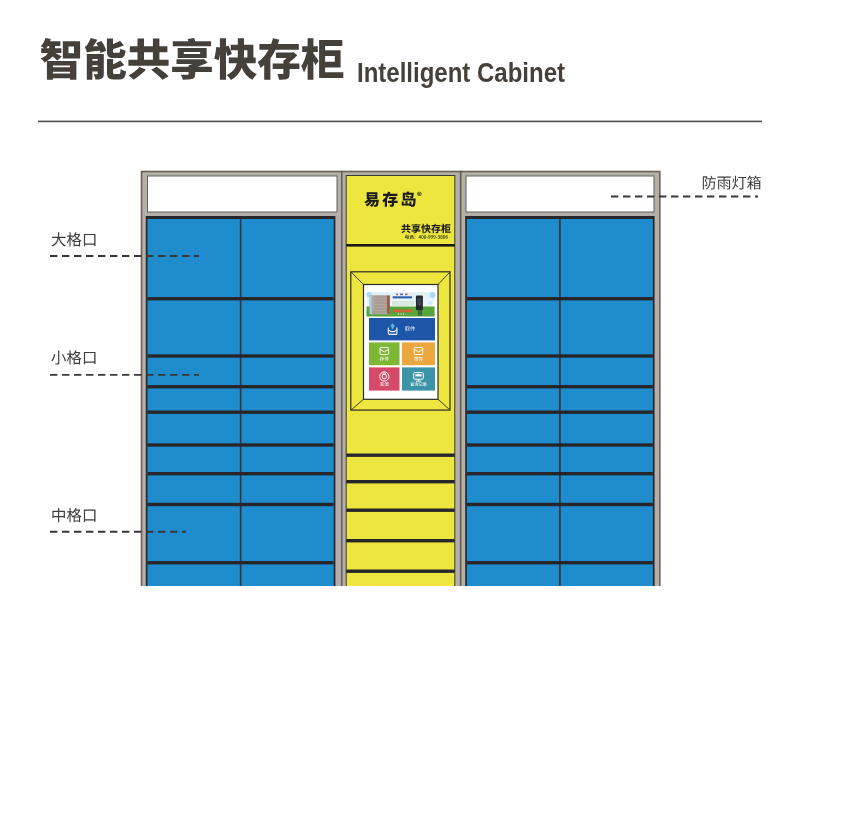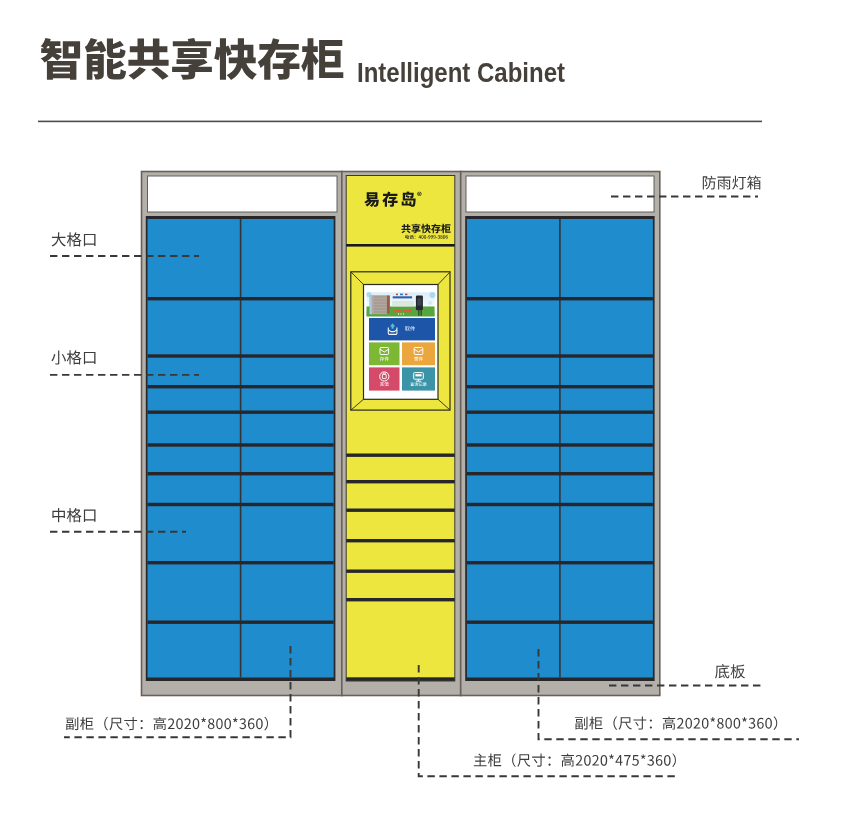--- a/index.html
+++ b/index.html
@@ -1,14 +1,14 @@
 <!DOCTYPE html>
 <html><head><meta charset="utf-8"><style>
 html,body{margin:0;padding:0;background:#fff;}
-.wrap{position:relative;width:850px;height:814px;background:#be185d;overflow:hidden;}
+.wrap{position:relative;width:850px;height:586px;background:#be185d;overflow:hidden;}
 </style></head><body>
 <div class="wrap">
 <svg width="850" height="815" viewBox="0 0 850 815" font-family="Liberation Sans, sans-serif">
 <rect width="850" height="815" fill="#ffffff"></rect>
 
 <path d="M46.9 60.9H76.4V79.7H70.0V65.6H52.9V79.7H46.9ZM50.5 67.3H72.1V71.7H50.5ZM46.6 41.3H60.4V46.0H46.6ZM41.2 48.3H61.4V53.1H41.2ZM50.5 73.5H72.1V78.3H50.5ZM49.3 42.7H55.1V47.7Q55.1 49.4 54.6 51.4Q54.2 53.3 53.1 55.3Q51.9 57.3 49.8 59.1Q47.8 60.9 44.5 62.4Q43.9 61.5 42.8 60.3Q41.6 59.1 40.6 58.4Q43.6 57.2 45.4 55.9Q47.1 54.5 47.9 53.0Q48.8 51.6 49.0 50.2Q49.3 48.8 49.3 47.7ZM45.4 37.9 50.8 39.0Q50.0 42.0 48.6 44.7Q47.1 47.4 45.4 49.2Q44.9 48.8 44.0 48.2Q43.1 47.7 42.2 47.1Q41.3 46.6 40.6 46.3Q42.3 44.8 43.6 42.5Q44.8 40.3 45.4 37.9ZM54.3 52.5Q54.9 52.8 56.0 53.3Q57.0 53.9 58.2 54.6Q59.4 55.2 60.4 55.8Q61.4 56.3 61.8 56.6L57.4 60.4Q56.8 59.9 55.8 59.2Q54.9 58.4 53.9 57.6Q52.8 56.8 51.9 56.2Q50.9 55.5 50.1 54.9ZM68.5 46.6V53.2H74.0V46.6ZM62.8 41.3H80.1V58.6H62.8Z M86.8 54.1H100.7V59.1H92.4V79.7H86.8ZM97.7 54.1H103.8V73.7Q103.8 75.6 103.4 76.8Q103.0 77.9 101.7 78.6Q100.5 79.3 98.9 79.5Q97.4 79.6 95.4 79.6Q95.2 78.4 94.7 76.8Q94.1 75.3 93.5 74.2Q94.5 74.2 95.6 74.3Q96.6 74.3 97.0 74.2Q97.4 74.2 97.6 74.1Q97.7 74.0 97.7 73.6ZM89.3 60.8H101.2V65.3H89.3ZM89.3 67.1H101.2V71.6H89.3ZM106.9 38.4H113.0V51.0Q113.0 52.2 113.3 52.5Q113.6 52.7 114.7 52.7Q114.9 52.7 115.4 52.7Q115.9 52.7 116.5 52.7Q117.2 52.7 117.7 52.7Q118.2 52.7 118.5 52.7Q119.2 52.7 119.5 52.4Q119.9 52.1 120.0 51.2Q120.2 50.3 120.3 48.5Q121.2 49.2 122.8 49.8Q124.4 50.4 125.6 50.7Q125.3 53.6 124.6 55.2Q123.9 56.8 122.6 57.5Q121.3 58.1 119.1 58.1Q118.8 58.1 118.3 58.1Q117.7 58.1 117.1 58.1Q116.4 58.1 115.8 58.1Q115.2 58.1 114.6 58.1Q114.1 58.1 113.8 58.1Q111.0 58.1 109.5 57.5Q108.0 56.8 107.5 55.2Q106.9 53.7 106.9 51.0ZM120.0 40.7 123.8 45.2Q121.8 46.1 119.6 47.0Q117.3 47.9 115.0 48.6Q112.7 49.3 110.6 49.9Q110.4 49.0 109.9 47.8Q109.3 46.5 108.9 45.7Q110.9 45.0 112.9 44.2Q114.9 43.4 116.7 42.5Q118.6 41.6 120.0 40.7ZM107.0 58.9H113.1V72.3Q113.1 73.5 113.4 73.8Q113.7 74.1 114.9 74.1Q115.1 74.1 115.6 74.1Q116.2 74.1 116.8 74.1Q117.4 74.1 118.0 74.1Q118.5 74.1 118.8 74.1Q119.5 74.1 119.9 73.7Q120.3 73.4 120.4 72.3Q120.6 71.2 120.7 69.1Q121.7 69.7 123.3 70.4Q124.8 71.0 126.1 71.3Q125.8 74.4 125.0 76.2Q124.3 78.0 123.0 78.7Q121.7 79.4 119.4 79.4Q119.1 79.4 118.5 79.4Q117.9 79.4 117.3 79.4Q116.7 79.4 116.0 79.4Q115.3 79.4 114.8 79.4Q114.2 79.4 113.9 79.4Q111.1 79.4 109.6 78.8Q108.1 78.1 107.5 76.6Q107.0 75.0 107.0 72.3ZM120.2 60.5 124.2 65.0Q122.2 66.1 119.8 67.0Q117.5 68.0 115.1 68.8Q112.7 69.7 110.5 70.3Q110.3 69.4 109.7 68.2Q109.2 66.9 108.7 66.0Q110.8 65.3 112.9 64.4Q115.0 63.5 116.9 62.5Q118.8 61.5 120.2 60.5ZM96.2 42.9 101.4 40.9Q102.4 42.4 103.4 44.1Q104.3 45.9 105.1 47.6Q105.8 49.3 106.2 50.7L100.5 52.9Q100.3 51.5 99.6 49.8Q98.9 48.1 98.0 46.2Q97.1 44.4 96.2 42.9ZM86.9 52.5Q86.7 51.8 86.4 50.8Q86.0 49.8 85.6 48.7Q85.2 47.6 84.8 46.8Q85.4 46.6 86.0 46.2Q86.5 45.7 87.0 45.0Q87.4 44.6 88.0 43.5Q88.7 42.5 89.4 41.1Q90.2 39.6 90.7 38.1L97.3 39.7Q96.4 41.4 95.2 43.2Q94.1 45.0 92.8 46.6Q91.5 48.2 90.4 49.4V49.5Q90.4 49.5 89.9 49.8Q89.3 50.1 88.7 50.6Q88.0 51.0 87.4 51.5Q86.9 52.0 86.9 52.5ZM86.9 52.5 86.7 48.4 89.3 46.8 102.6 45.8Q102.4 46.9 102.2 48.3Q102.0 49.6 102.0 50.5Q98.4 50.8 96.0 51.1Q93.6 51.3 92.0 51.5Q90.3 51.7 89.4 51.9Q88.4 52.0 87.9 52.2Q87.3 52.3 86.9 52.5Z M137.5 38.5H144.0V63.9H137.5ZM152.9 38.5H159.4V63.9H152.9ZM128.4 59.7H168.6V65.7H128.4ZM129.8 46.3H167.4V52.2H129.8ZM151.2 69.8 156.8 66.8Q158.6 68.1 160.9 69.8Q163.1 71.5 165.2 73.1Q167.3 74.8 168.6 76.2L162.5 79.7Q161.3 78.4 159.4 76.7Q157.4 74.9 155.2 73.1Q153.1 71.3 151.2 69.8ZM139.4 67.0 145.9 69.5Q144.2 71.4 142.2 73.3Q140.1 75.2 137.9 76.8Q135.7 78.5 133.6 79.7Q133.0 79.0 132.1 78.2Q131.1 77.4 130.2 76.7Q129.3 75.9 128.5 75.4Q130.6 74.3 132.6 72.9Q134.7 71.5 136.5 69.9Q138.2 68.4 139.4 67.0Z M172.1 66.8H211.9V72.0H172.1ZM176.5 59.3H202.1V64.0H176.5ZM188.6 65.3H195.2V74.2Q195.2 76.4 194.4 77.5Q193.7 78.5 192.0 79.1Q190.3 79.5 188.0 79.6Q185.7 79.7 182.8 79.7Q182.5 78.5 181.9 77.1Q181.3 75.7 180.7 74.7Q181.9 74.7 183.3 74.8Q184.8 74.8 185.9 74.8Q187.1 74.8 187.4 74.8Q188.1 74.8 188.4 74.6Q188.6 74.4 188.6 73.9ZM200.8 59.3H202.4L203.8 59.0L207.6 62.5Q205.3 63.7 202.7 64.8Q200.1 65.9 197.3 66.9Q194.4 67.8 191.4 68.5Q191.0 67.8 190.1 66.8Q189.2 65.8 188.6 65.2Q190.9 64.6 193.3 63.8Q195.6 63.0 197.6 62.1Q199.6 61.2 200.8 60.4ZM183.8 52.1V53.9H200.1V52.1ZM177.7 47.9H206.7V58.0H177.7ZM172.8 41.2H211.1V46.3H172.8ZM187.7 38.9 194.1 37.9Q194.7 39.2 195.1 40.7Q195.6 42.3 195.7 43.4L189.0 44.6Q188.9 43.5 188.6 41.9Q188.2 40.3 187.7 38.9Z M219.9 38.2H226.0V79.7H219.9ZM216.2 47.0 220.6 47.6Q220.5 49.5 220.2 51.8Q220.0 54.1 219.6 56.2Q219.2 58.4 218.6 60.2L214.1 58.6Q214.7 57.1 215.1 55.1Q215.5 53.1 215.8 50.9Q216.1 48.8 216.2 47.0ZM224.3 47.3 228.4 45.5Q229.1 46.9 229.8 48.4Q230.5 50.0 231.0 51.5Q231.5 52.9 231.8 54.1L227.4 56.1Q227.1 54.9 226.7 53.4Q226.2 51.9 225.6 50.3Q224.9 48.7 224.3 47.3ZM230.7 44.7H253.4V60.7H247.4V50.3H230.7ZM228.8 57.5H255.7V63.3H228.8ZM244.7 58.7Q245.6 62.2 247.2 65.2Q248.7 68.2 251.1 70.5Q253.5 72.7 256.9 74.1Q256.2 74.7 255.4 75.7Q254.5 76.7 253.8 77.8Q253.0 78.9 252.5 79.8Q248.7 78.0 246.2 75.1Q243.6 72.2 242.0 68.3Q240.3 64.4 239.1 59.7ZM237.8 38.2H244.0V54.2Q244.0 56.9 243.7 59.7Q243.4 62.5 242.6 65.3Q241.8 68.1 240.3 70.7Q238.8 73.4 236.6 75.7Q234.3 78.1 231.0 80.0Q230.6 79.3 229.8 78.4Q229.1 77.5 228.2 76.6Q227.3 75.7 226.6 75.2Q229.7 73.7 231.8 71.8Q233.9 69.9 235.1 67.7Q236.3 65.5 236.9 63.2Q237.5 60.9 237.6 58.6Q237.8 56.3 237.8 54.1Z M272.7 63.4H299.4V69.1H272.7ZM276.0 52.5H292.1V58.0H276.0ZM283.4 60.6H289.6V73.5Q289.6 75.7 289.1 76.9Q288.6 78.2 287.0 78.9Q285.5 79.5 283.5 79.6Q281.5 79.8 279.0 79.8Q278.8 78.4 278.3 76.8Q277.9 75.1 277.3 73.9Q278.2 73.9 279.3 74.0Q280.4 74.0 281.3 74.0Q282.1 74.0 282.4 74.0Q283.0 74.0 283.2 73.8Q283.4 73.7 283.4 73.3ZM290.6 52.5H292.1L293.4 52.1L297.3 55.3Q295.8 56.8 294.0 58.5Q292.2 60.1 290.3 61.5Q288.4 63.0 286.5 64.2Q286.0 63.3 285.0 62.3Q284.0 61.2 283.4 60.6Q284.7 59.7 286.1 58.4Q287.5 57.2 288.7 55.9Q289.9 54.6 290.6 53.6ZM259.4 43.9H298.8V49.8H259.4ZM273.0 38.2 279.4 39.7Q277.7 45.1 275.2 50.4Q272.6 55.6 269.1 60.1Q265.5 64.7 260.6 67.9Q260.3 67.0 259.8 65.9Q259.3 64.9 258.7 63.8Q258.2 62.7 257.7 61.9Q260.7 60.0 263.2 57.4Q265.6 54.7 267.5 51.5Q269.4 48.3 270.8 44.9Q272.1 41.5 273.0 38.2ZM264.2 56.6H270.4V79.7H264.2Z M302.2 46.2H317.8V51.9H302.2ZM307.6 38.2H313.4V79.7H307.6ZM307.1 50.6 310.3 51.9Q309.9 54.6 309.3 57.5Q308.6 60.4 307.8 63.1Q307.0 65.9 306.0 68.3Q305.1 70.7 304.0 72.4Q303.7 71.5 303.2 70.4Q302.8 69.2 302.2 68.1Q301.7 67.0 301.2 66.1Q302.2 64.8 303.1 62.9Q304.0 61.1 304.8 59.0Q305.5 56.8 306.1 54.7Q306.7 52.5 307.1 50.6ZM313.0 52.9Q313.4 53.4 314.2 54.5Q315.0 55.6 316.0 57.0Q316.9 58.3 317.7 59.4Q318.4 60.6 318.7 61.1L315.3 65.2Q314.9 64.1 314.3 62.8Q313.6 61.4 312.9 60.0Q312.2 58.6 311.5 57.3Q310.8 56.0 310.3 55.1ZM323.3 50.2H340.6V67.4H323.3V61.7H334.8V55.9H323.3ZM342.3 39.9V45.9H325.1V72.2H343.3V78.1H319.1V39.9Z" fill="#45403a"></path>
 
 <text x="357" y="81.5" font-size="27" font-weight="bold" textLength="208" lengthAdjust="spacingAndGlyphs" fill="#45403a">Intelligent Cabinet</text>
 
 <rect x="38" y="120.6" width="724" height="1.6" fill="#4c4c4c"></rect>

